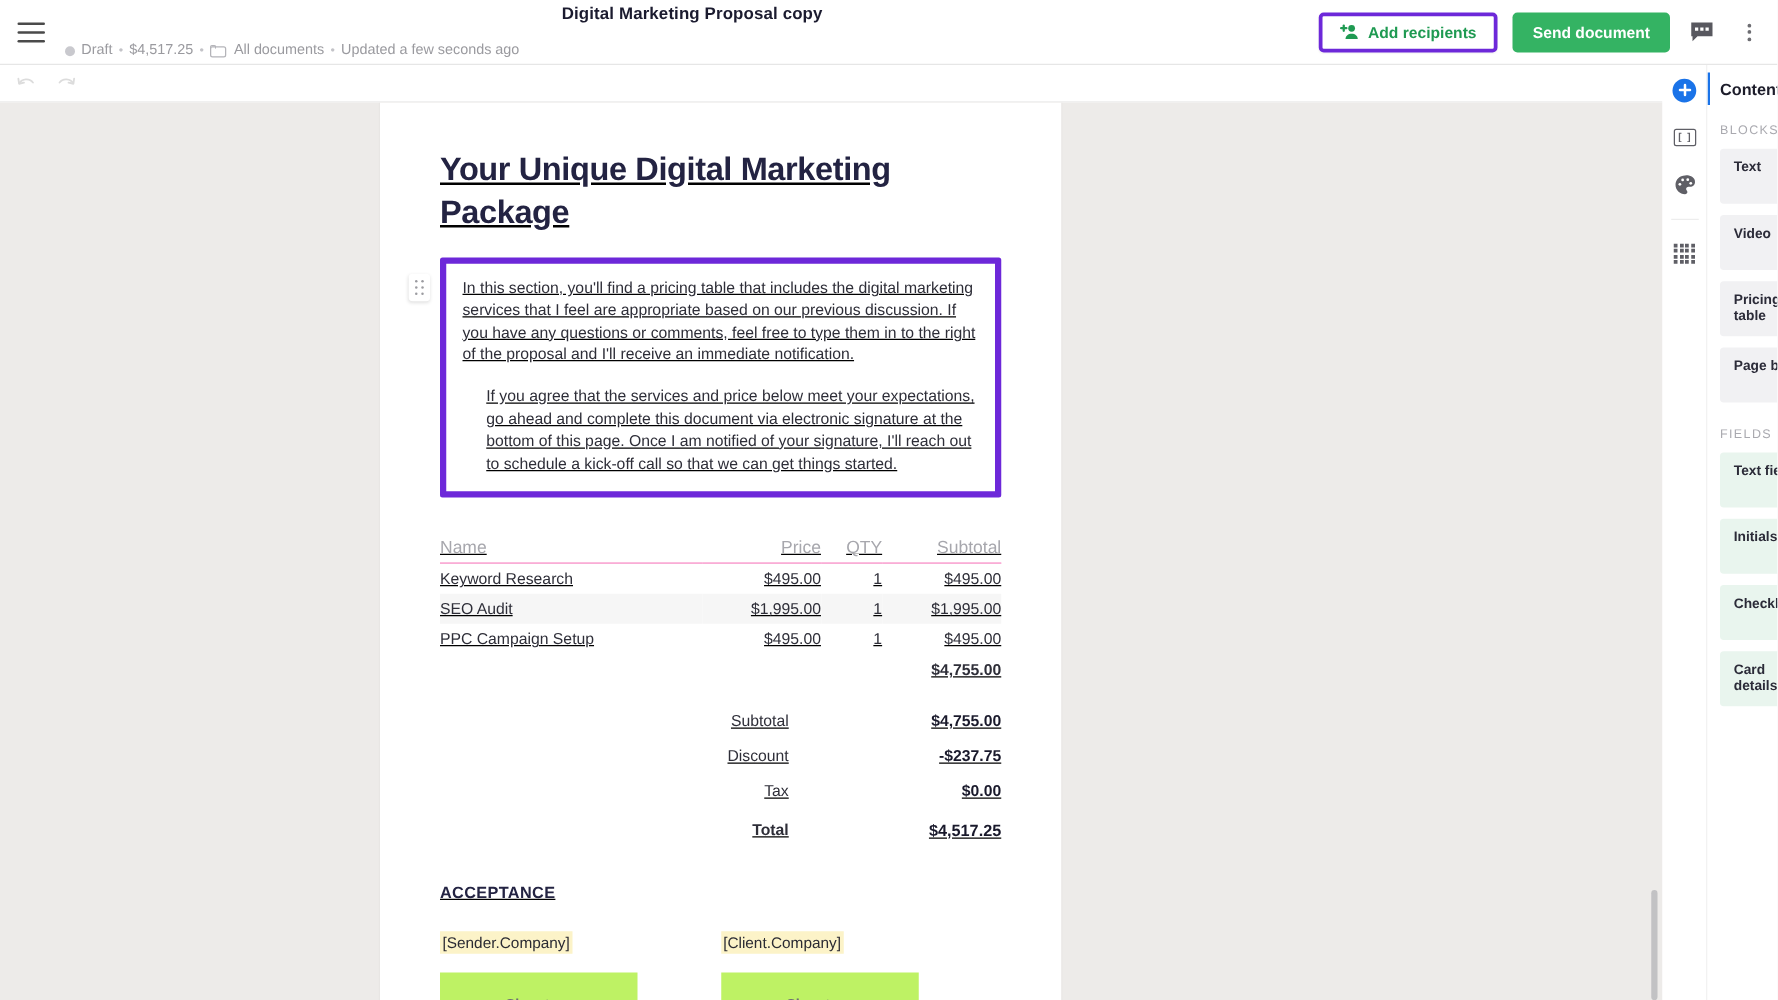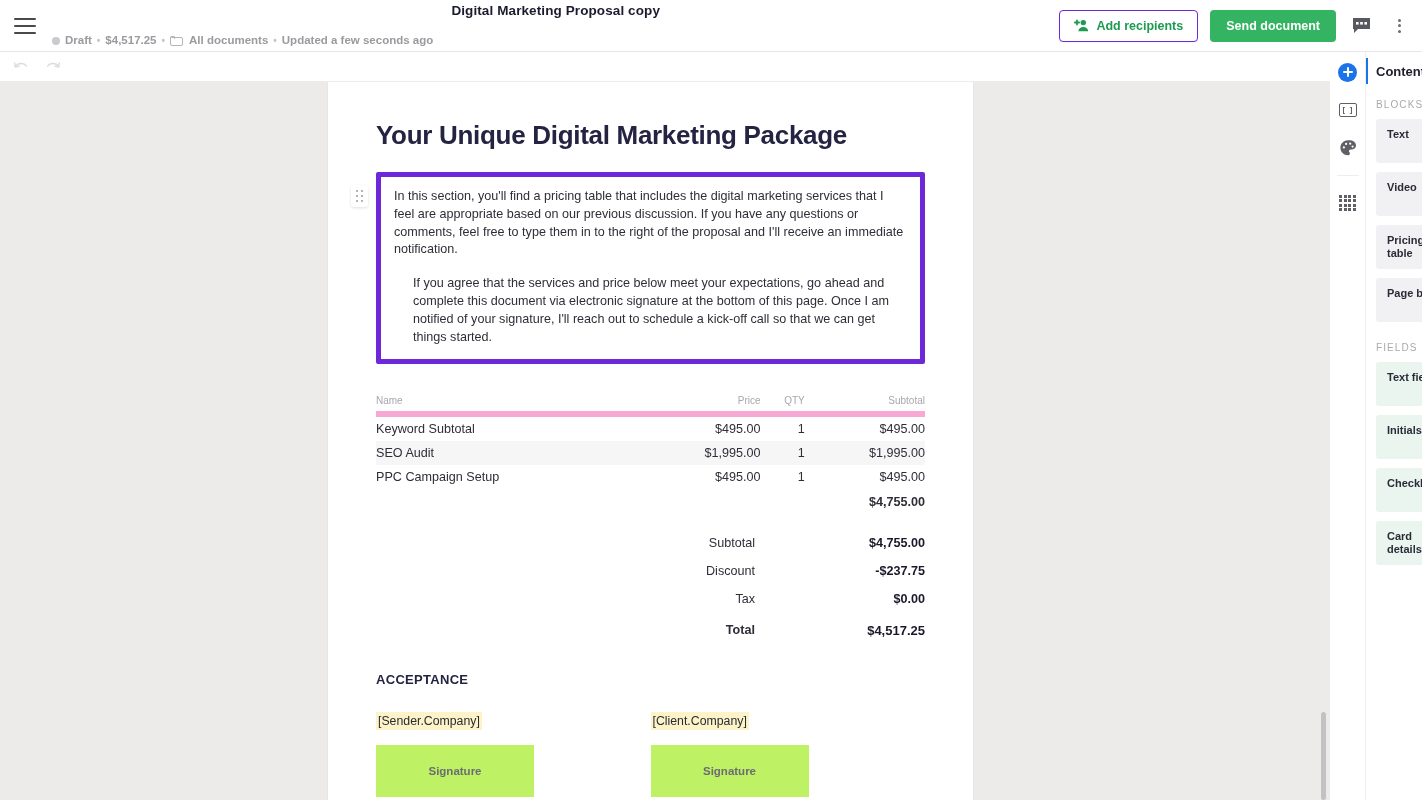--- a/index.html
+++ b/index.html
@@ -24,40 +24,40 @@
   }
   .hamburger span { display: block; height: 2px; width: 22px; background: #4a4a4a; border-radius: 1px; }
 
   .doc-meta-wrap { flex: 1 1 auto; min-width: 0; text-align: center; }
   .doc-title {
     font-size: 13.5px; font-weight: bold; color: #1b1b2f;
     line-height: 16px; letter-spacing: .1px;
   }
   .doc-sub {
     display: flex; align-items: center; gap: 5px;
-    font-size: 11.5px; color: #9a9a9f; line-height: 15px; margin-top: 14px; font-weight: bold;
+    font-size: 11.5px; color: #9a9a9f; line-height: 15px; margin-top: 14px;
   }
   .status-dot { width: 8px; height: 8px; border-radius: 50%; background: #c9c9ce; display: inline-block; }
   .dotsep { color: #c3c3c8; font-size: 10px; }
   .folder-ico { width: 13px; height: 10px; position: relative; display: inline-block; margin-right: 1px; }
   .folder-ico:before {
     content:""; position:absolute; left:0; top:1px; width:13px; height:9px;
     border:1.3px solid #b4b4b9; border-radius:1.5px 2px 2px 2px; box-sizing:border-box;
   }
   .folder-ico:after {
     content:""; position:absolute; left:0; top:0px; width:5px; height:3px;
     border-top:1.3px solid #b4b4b9; border-left:1.3px solid #b4b4b9; border-right:1.3px solid #b4b4b9;
     border-radius:1.5px 1.5px 0 0; box-sizing:border-box;
   }
 
   .topbar-actions { display: flex; align-items: center; gap: 12px; margin-right: 10px; flex: 0 0 auto; }
   .btn-recipients {
     display: flex; align-items: center; gap: 7px;
     height: 32px; padding: 0 14px; background: #fff;
-    border: 1px solid #6d28d9; border-radius: 4px;
+    border: 3px solid #6d28d9; border-radius: 4px;
     color: #1f9a52; font-size: 12.5px; font-weight: bold; cursor: pointer;
     box-shadow: 0 1px 1px rgba(0,0,0,0.04);
   }
   .btn-send {
     height: 32px; padding: 0 16px; background: #34b363; border: none; border-radius: 4px;
     color: #fff; font-size: 12.5px; font-weight: bold; cursor: pointer;
   }
   .icon-btn { width: 26px; height: 26px; display: flex; align-items: center; justify-content: center; cursor: pointer; }
 
   .kebab { display: flex; flex-direction: column; gap: 2.5px; align-items: center; }
@@ -70,22 +70,22 @@
     display: flex; align-items: center; padding-left: 12px; gap: 14px;
   }
   .undo-ico, .redo-ico { width: 18px; height: 18px; cursor: pointer; }
 
   
   .canvas {
     position: absolute; top: 82px; left: 0; width: 1330px; height: 718px;
     background: #edebe9; overflow: hidden;
   }
   .page {
-    position: absolute; left: 328px; top: 0px; width: 645px; height: 718px;
-    background: #ffffff; box-shadow: 0 0 0 1px rgba(0,0,0,0.02);
+    position: absolute; left: 304px; top: 0px; width: 545px; height: 718px;
+    background: #ffffff; box-shadow: 0 0 0 1px rgba(0,0,0,0.02); text-decoration: underline;
   }
   .page-inner { padding: 28px 48px 0 48px; }
 
   h1.doc-h1 {
     font-size: 26px; font-weight: bold; color: #232342; letter-spacing: -0.3px;
     line-height: 34px; margin-bottom: 20px; margin-top: 8px;
   }
 
   
   .text-block {
@@ -98,22 +98,22 @@
     display: grid; grid-template-columns: repeat(2, 3px); grid-template-rows: repeat(3, 3px);
     gap: 2px; align-content: center; justify-content: center; cursor: grab;
   }
   .drag-handle i { width: 2.5px; height: 2.5px; background: #9b9ba0; border-radius: 50%; display: block; }
   .text-block p { font-size: 12.6px; line-height: 17.8px; color: #2e2e38; }
   .text-block p + p { margin-top: 16px; margin-left: 19px; }
 
   
   .ptable { margin-top: 31px; width: 100%; border-collapse: collapse; }
   .ptable th {
-    font-size: 10px; font-weight: normal; color: #a7a7ad; padding: 0 0 5px 0;
-    border-bottom: 6px solid #f9a8d4;
+    font-size: 14px; font-weight: normal; color: #a7a7ad; padding: 0 0 5px 0;
+    border-bottom: 1px solid #f9a8d4;
   }
   .ptable th.c-name { text-align: left; }
   .ptable th.c-price { text-align: right; }
   .ptable th.c-qty { text-align: right; padding-right: 0; }
   .ptable th.c-sub { text-align: right; }
   .ptable td { font-size: 12.6px; color: #2e2e38; padding: 4px 0; line-height: 16px; }
   .ptable td.c-name { text-align: left; }
   .ptable td.c-price, .ptable td.c-qty, .ptable td.c-sub { text-align: right; }
   .ptable tbody tr.striped { background: #f6f6f6; }
   .ptable tr.grand td { font-weight: bold; padding-top: 5px; padding-bottom: 2px; }
@@ -289,21 +289,21 @@
         <thead>
           <tr>
             <th class="c-name">Name</th>
             <th class="c-price">Price</th>
             <th class="c-qty">QTY</th>
             <th class="c-sub">Subtotal</th>
           </tr>
         </thead>
         <tbody>
           <tr>
-            <td class="c-name">Keyword Subtotal</td>
+            <td class="c-name">Keyword Research</td>
             <td class="c-price">$495.00</td>
             <td class="c-qty">1</td>
             <td class="c-sub">$495.00</td>
           </tr>
           <tr class="striped">
             <td class="c-name">SEO Audit</td>
             <td class="c-price">$1,995.00</td>
             <td class="c-qty">1</td>
             <td class="c-sub">$1,995.00</td>
           </tr>

